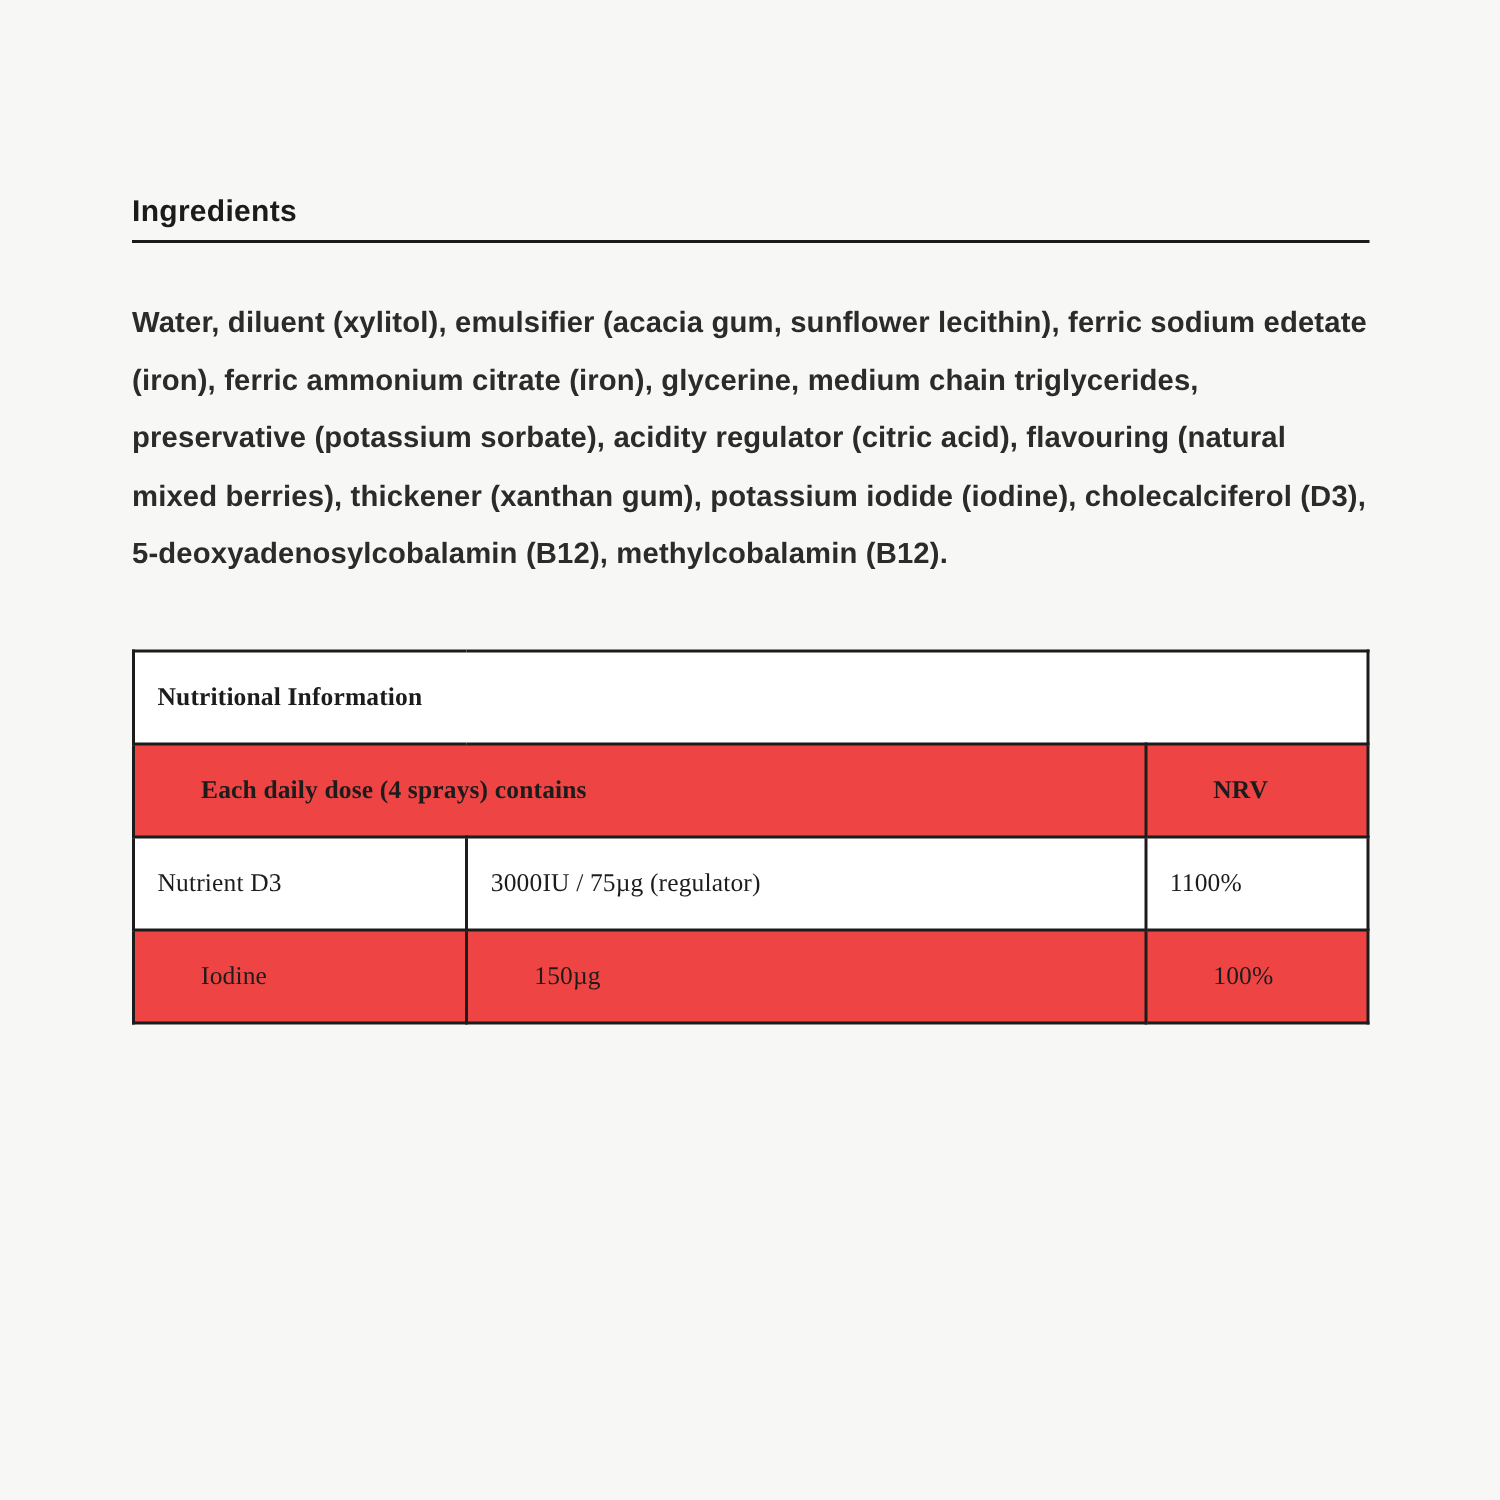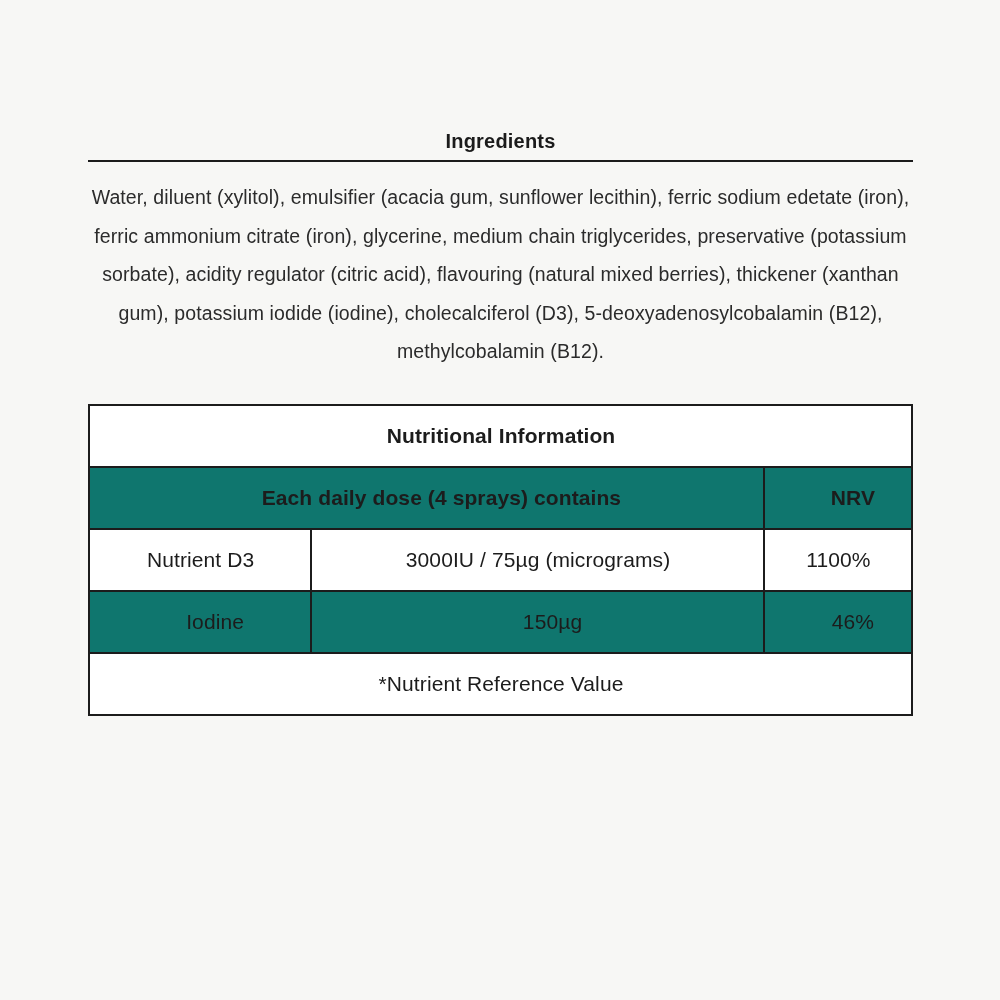--- a/index.html
+++ b/index.html
@@ -8,62 +8,63 @@
     height: 1000px;
     font-family: "Liberation Sans", "DejaVu Sans", sans-serif;
     background: #f7f7f5;
     color: #1c1c1c;
   }
   .page {
     position: relative;
     width: 992px;
     height: 1000px;
     overflow: hidden;
-    text-align: center;
   }
   .content {
     position: absolute;
     left: 88px;
     top: 0;
     width: 825px;
     padding-top: 128px;
   }
   .ingredients-heading {
     font-size: 20px;
     line-height: 26px;
     font-weight: bold;
     color: #1b1b1b;
     letter-spacing: 0.2px;
     padding-bottom: 6px;
     border-bottom: 2px solid #1b1b1b;
   }
   .ingredients-body {
-    margin-top: 16px;
+    margin-top: 34px;
     font-size: 19.5px;
     line-height: 38.5px;
     color: #2b2b2b;
     letter-spacing: 0.1px;
+    font-weight: bold;
   }
   .nutrition-table {
-    margin-top: 33px;
+    margin-top: 44px;
     width: 100%;
     border-collapse: collapse;
     background: #ffffff;
-    font-size: 21px;
+    font-size: 17px;
     color: #1c1c1c;
+    font-family: Liberation Serif, serif;
   }
   .nutrition-table td {
     border: 2px solid #1c1c1c;
     height: 62px;
     padding: 6px 14px 6px 15px;
     vertical-align: middle;
     letter-spacing: 0.1px;
   }
   .nutrition-table .bold { font-weight: bold; }
-  .nutrition-table .gray { background: #0f766e; padding-left: 44px; }
+  .nutrition-table .gray { background: #ef4444; padding-left: 44px; }
   .col-nutrient { width: 27%; }
   .col-amount   { width: 55%; }
   .col-nrv      { width: 18%; }
 </style>
 </head>
 <body>
 
 <div class="page">
   <div class="content">
 
@@ -80,28 +81,25 @@
       <tbody>
         <tr>
           <td colspan="3" class="bold">Nutritional Information</td>
         </tr>
         <tr>
           <td colspan="2" class="bold gray">Each daily dose (4 sprays) contains</td>
           <td class="bold gray">NRV</td>
         </tr>
         <tr>
           <td>Nutrient D3</td>
-          <td>3000IU / 75µg (micrograms)</td>
+          <td>3000IU / 75µg (regulator)</td>
           <td>1100%</td>
         </tr>
         <tr class="stripe">
           <td class="gray">Iodine</td>
           <td class="gray">150µg</td>
-          <td class="gray">46%</td>
-        </tr>
-        <tr>
-          <td colspan="3">*Nutrient Reference Value</td>
+          <td class="gray">100%</td>
         </tr>
       </tbody>
     </table>
 
   </div>
 </div>
 
 </body></html>

